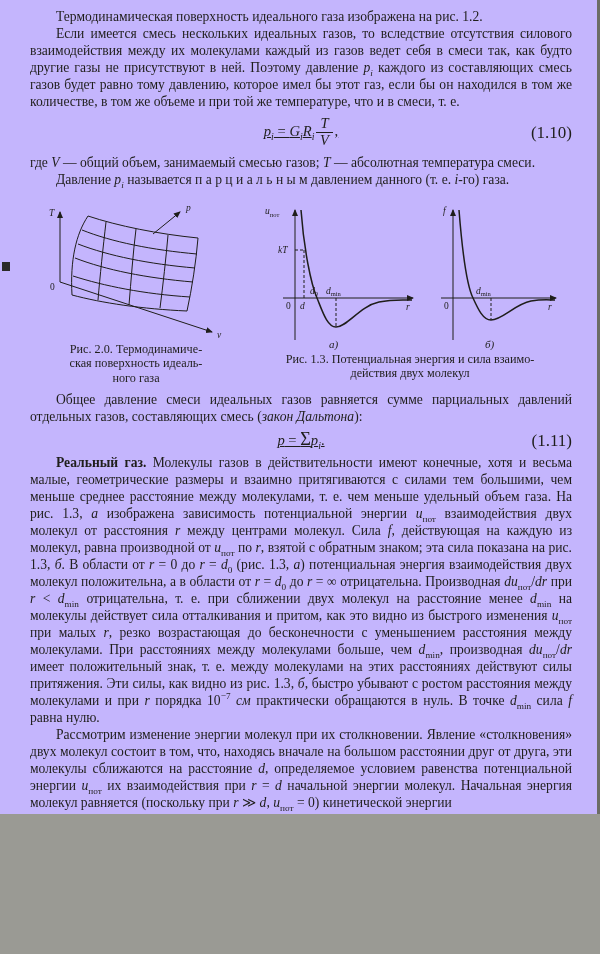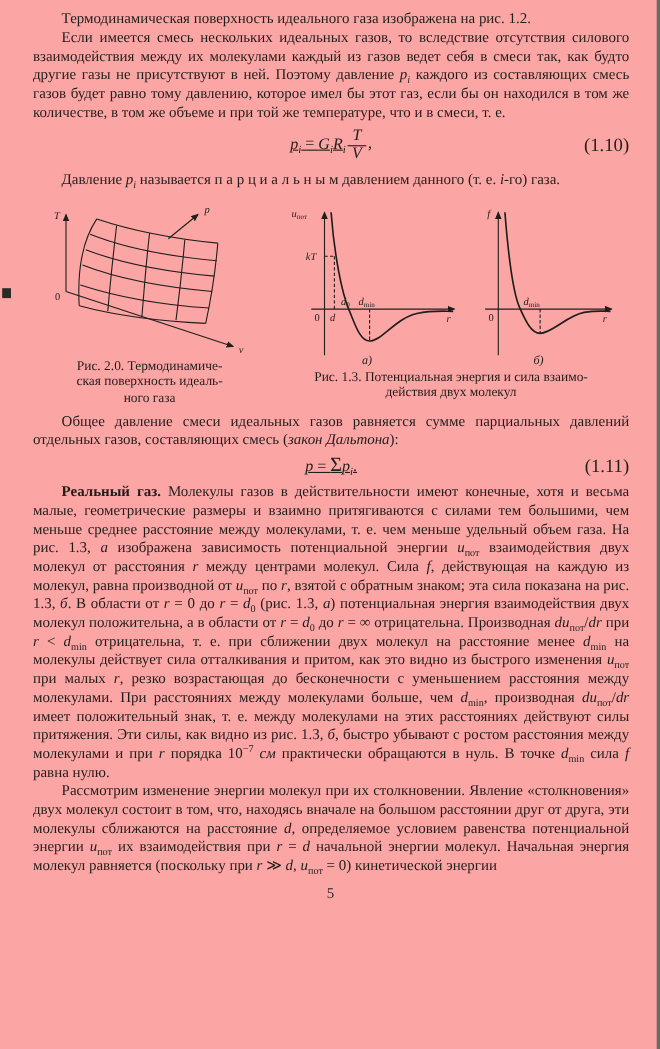--- a/index.html
+++ b/index.html
@@ -1,19 +1,19 @@
 <!DOCTYPE html>
 <html lang="ru"><head>
 <meta charset="utf-8">
 <title>Book page 16</title>
 <style>
   html,body { margin:0; padding:0; background:#9a9a94; }
   .page {
-    position:relative; width:600px; height:954px; margin:0 auto;
-    background:#fca5a5; overflow:hidden; box-sizing:border-box;
+    position:relative; width:600px; height:814px; margin:0 auto;
+    background:#c4b5fd; overflow:hidden; box-sizing:border-box;
     font-family:"Liberation Serif", serif; color:#1f1e1b;
   }
   .content {
     position:absolute; left:30px; top:8px; width:542px;
     font-size:13.6px; line-height:17px; text-align:justify;
   }
   p { margin:0; }
   .indent { text-indent:26px; }
   .noindent { text-indent:0; }
   sub, sup { font-size:68%; line-height:0; }
@@ -43,20 +43,21 @@
   <div class="content">
 
     <p class="indent">Термодинамическая поверхность идеального газа изображена на рис. 1.2.</p>
     <p class="indent">Если имеется смесь нескольких идеальных газов, то вследствие отсутствия силового взаимодействия между их молекулами каждый из газов ведет себя в смеси так, как будто другие газы не присутствуют в ней. Поэтому давление <i>p<sub>i</sub></i> каждого из составляющих смесь газов будет равно тому давлению, которое имел бы этот газ, если бы он находился в том же количестве, в том же объеме и при той же температуре, что и в смеси, т. е.</p>
 
     <div class="formula">
       <span class="f-body"><i>p<sub>i</sub></i> = <i>G<sub>i</sub>R<sub>i</sub></i><span class="frac"><span class="fn"><i>T</i></span><span class="fd"><i>V</i></span></span>,</span>
       <span class="f-num">(1.10)</span>
     </div>
 
+    <p class="noindent">где <i>V</i> — общий объем, занимаемый смесью газов; <i>T</i> — абсолютная температура смеси.</p>
     <p class="indent">Давление <i>p<sub>i</sub></i> называется п а р ц и а л ь н ы м давлением данного (т. е. <i>i</i>-го) газа.</p>
 
     <div class="figures-row">
 
       <figure class="fig12">
         <svg width="208" height="142" viewBox="0 0 208 142">
           <defs>
             <marker id="ar1" markerWidth="8" markerHeight="8" refX="6" refY="3" orient="auto">
               <path d="M0,0 L7,3 L0,6 z" fill="#1f1e1b"></path>
             </marker>

